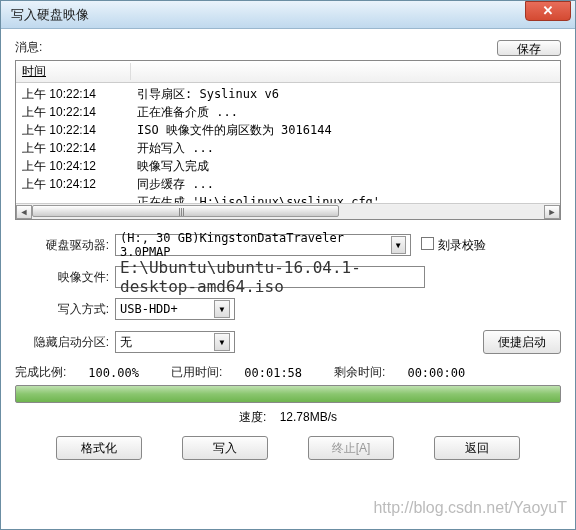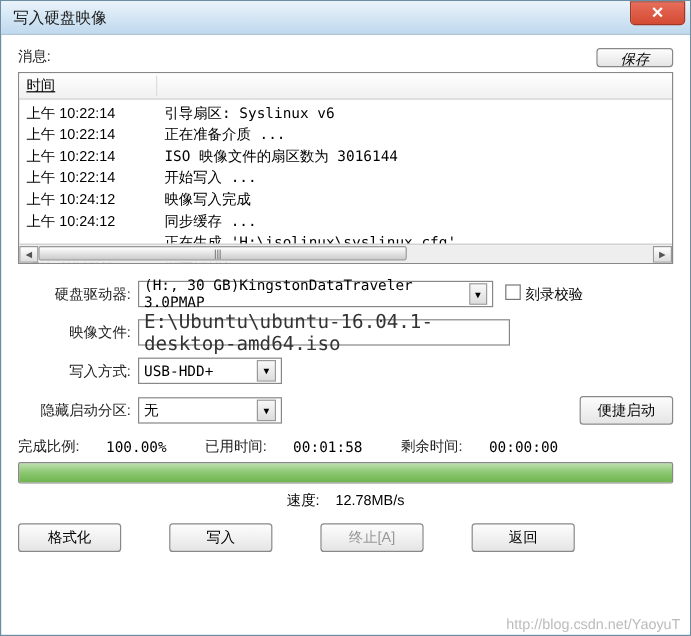--- a/index.html
+++ b/index.html
@@ -57,21 +57,20 @@
   flex: 1;
   color: #222;
 }
 .save-btn {
   width: 64px;
   height: 16px;
   background: linear-gradient(to bottom, #fdfdfd, #e5e5e5);
   border: 1px solid #888;
   border-radius: 3px;
   font-size: 12px;
-  font-style: italic;
 }
 .log-box {
   border: 1px solid #888;
   background: #fff;
   height: 160px;
   overflow: hidden;
   position: relative;
 }
 .log-header {
   display: flex;
@@ -181,31 +180,31 @@
   background: linear-gradient(to bottom,#bfe1b0,#8ac66f 50%,#6fb54f);
   border-radius:2px;
   margin-bottom:6px;
 }
 .speed-row {
   text-align:center;
   margin-bottom:10px;
 }
 .bottom-btns {
   display:flex;
-  justify-content:flex-start;
+  justify-content:center;
   gap: 40px;
   margin-top:4px;
 }
 .bottom-btns .small-btn { width: 86px; }
 .bottom-btns .small-btn.disabled { color:#999; }
 .watermark {
   position:absolute;
-  right:8px; bottom:2px;
+  right:8px; bottom:12px;
   color: rgba(120,120,120,0.5);
-  font-size:12px;
+  font-size:16px;
   font-family: Arial;
 }
 </style>
 </head>
 <body>
 
 <div class="window">
 
   <div class="titlebar">
     <div class="titlebar-title">写入硬盘映像</div>

